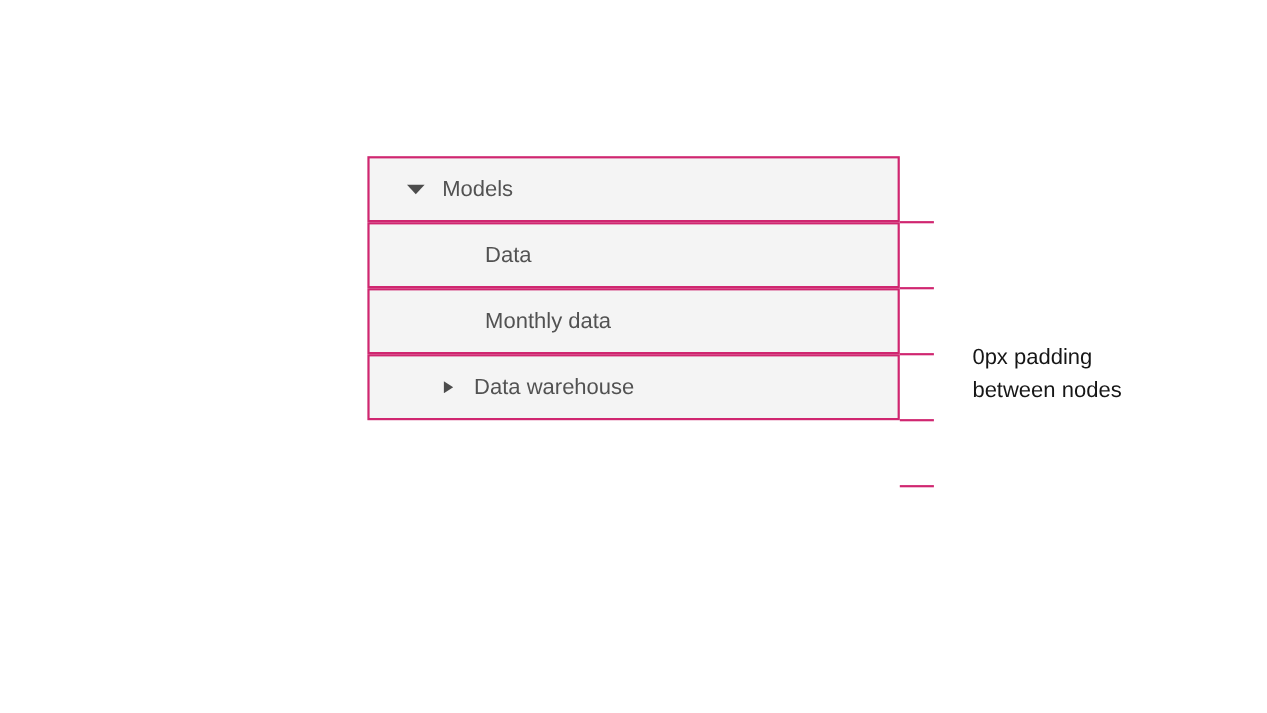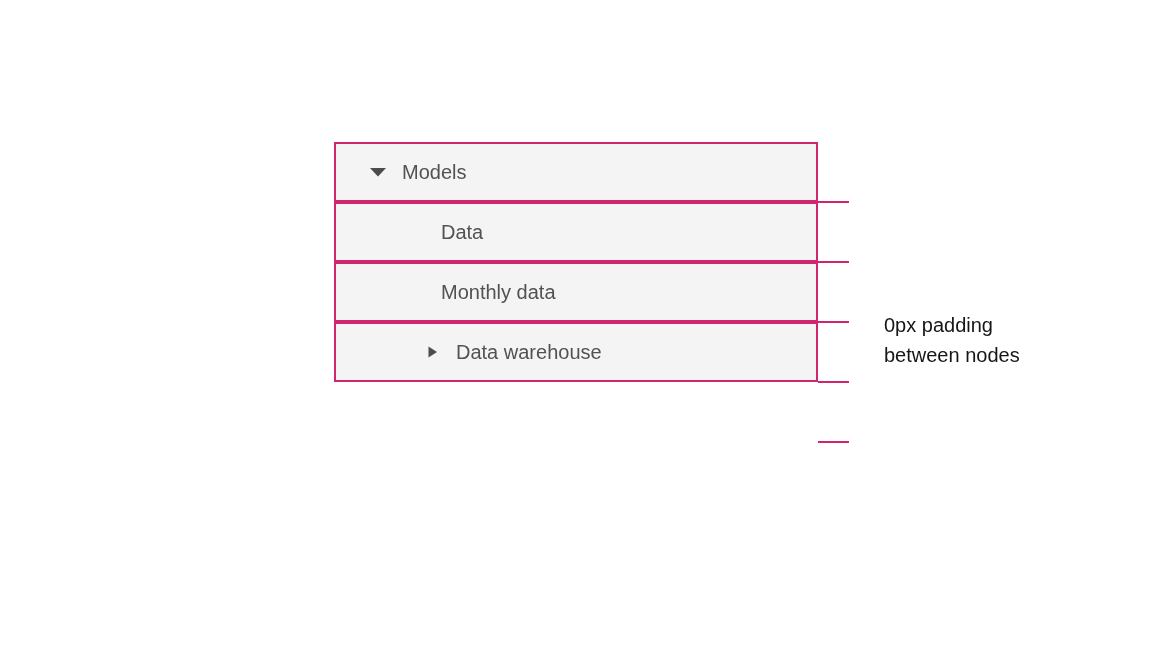--- a/index.html
+++ b/index.html
@@ -35,21 +35,21 @@
     height: 60px;
     background: var(--node-bg);
     border: 2px solid var(--node-border);
     display: flex;
     align-items: center;
     color: var(--node-text);
     font-size: 20px;
     cursor: pointer;
   }
   .node.lvl0  { padding-left: 30px; }
-  .node.lvl1c { padding-left: 84px; }
+  .node.lvl1c { padding-left: 59px; }
   .node.lvl1  { padding-left: 105px; }
   .caret-box {
     width: 24px;
     height: 20px;
     display: flex;
     align-items: center;
     justify-content: center;
     flex: 0 0 auto;
   }
   .caret-box svg { display: block; }

